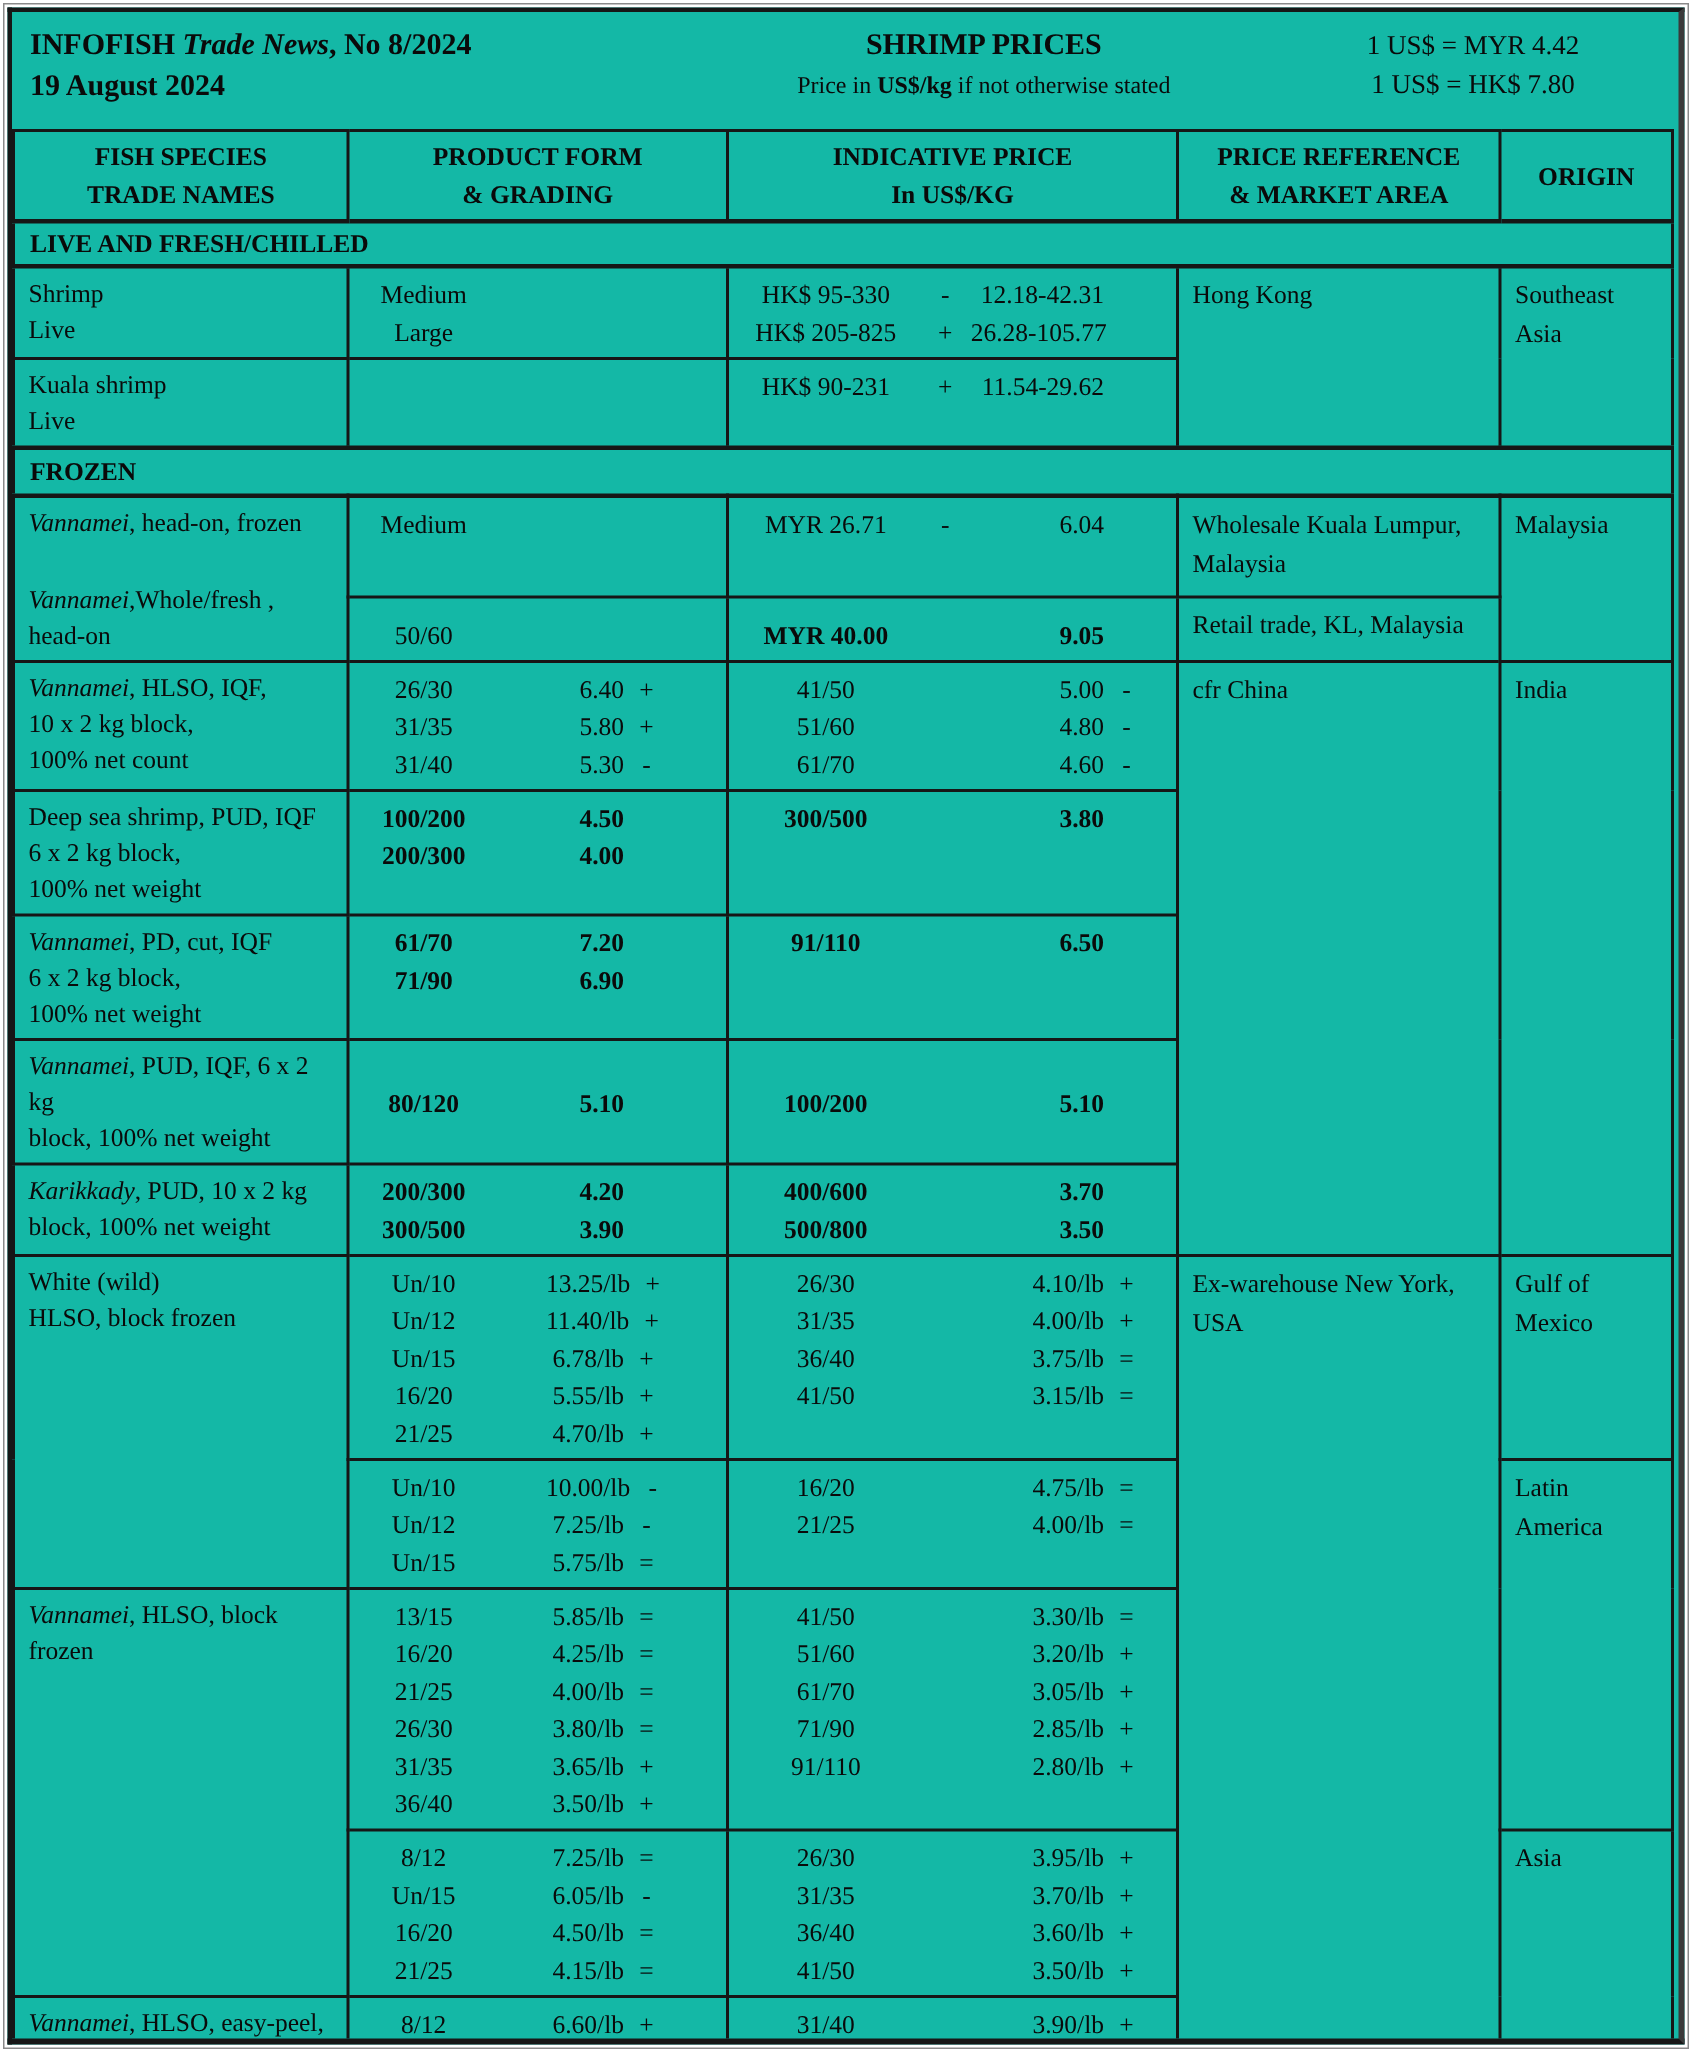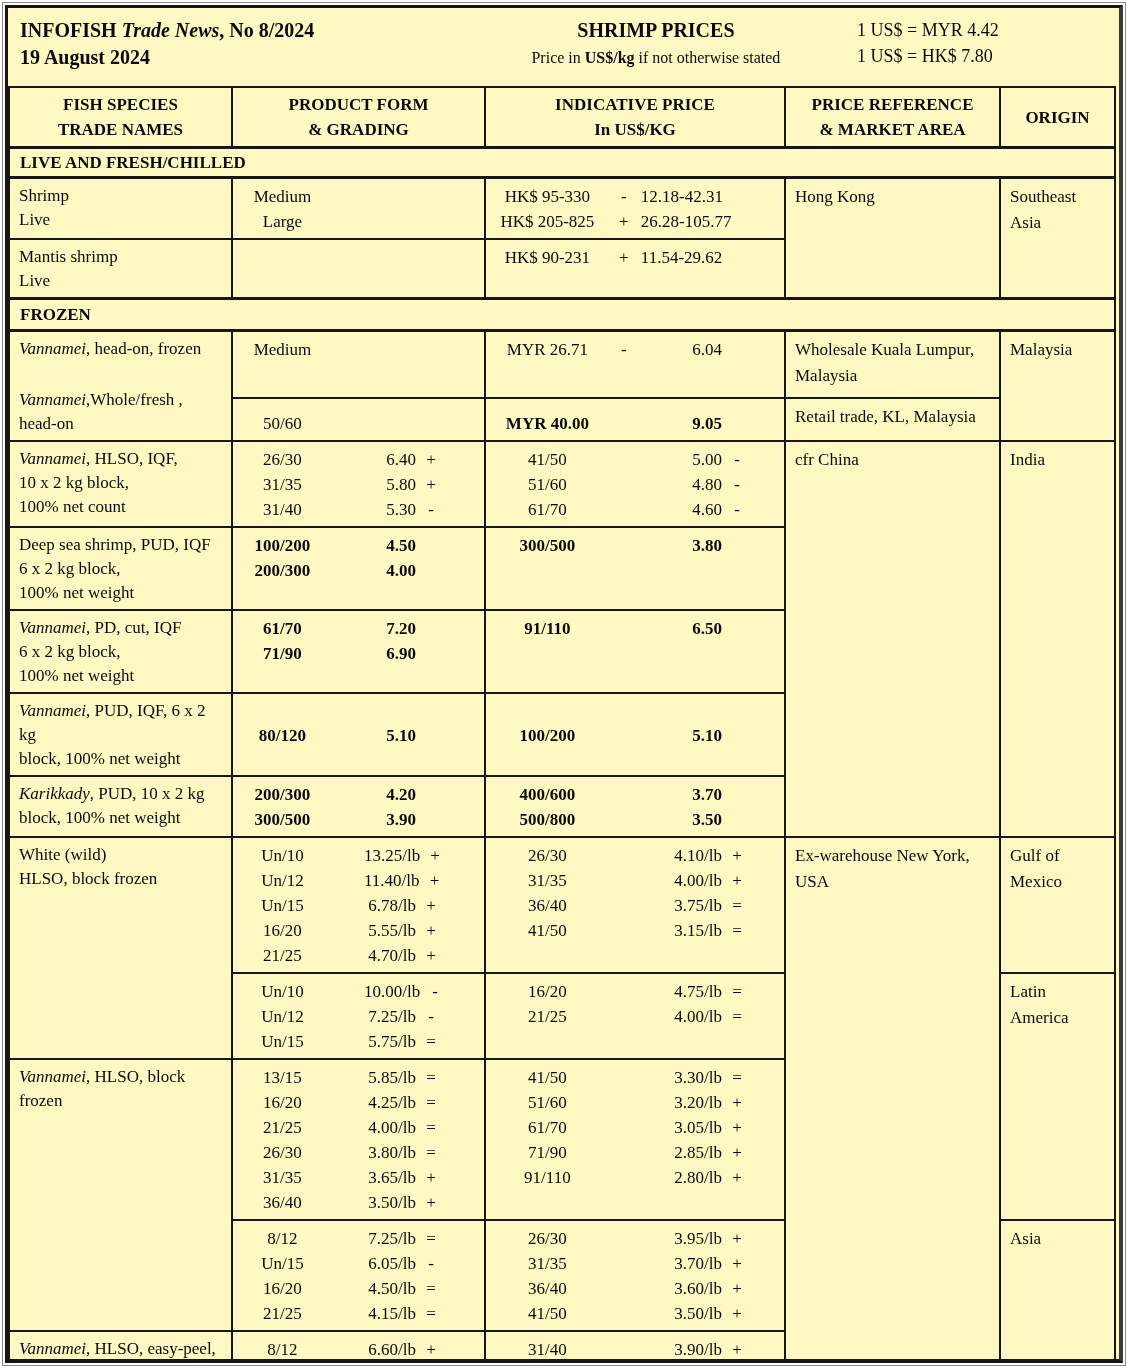--- a/index.html
+++ b/index.html
@@ -1,24 +1,24 @@
 <!DOCTYPE html>
 <html><head>
 <meta charset="utf-8">
 <style>
   html,body{margin:0;padding:0;background:#fff;}
   body{width:1128px;height:1368px;font-family:"Liberation Serif","DejaVu Serif",serif;color:#0a0a0a;-webkit-font-smoothing:antialiased;}
   .page{box-sizing:border-box;margin:2px;width:1124px;height:1364px;border:1px solid #8a8a8a;padding:2px;background:#fff;}
-  .inner{box-sizing:border-box;width:100%;height:100%;border:3px solid #161616;border-right:4px solid #3a3a3a;border-bottom:4px solid #161616;overflow:hidden;background:#fef9c3;}
+  .inner{box-sizing:border-box;width:100%;height:100%;border:3px solid #161616;border-right:4px solid #3a3a3a;border-bottom:4px solid #161616;overflow:hidden;background:#14b8a6;}
 
   
   .masthead{box-sizing:border-box;display:flex;height:78px;padding:9px 12px 0 12px;}
   .mast-left{flex:0 0 40%;}
   .mast-center{flex:1;text-align:center;}
-  .mast-right{flex:0 0 23%;text-align:left;}
+  .mast-right{flex:0 0 23%;text-align:center;}
   .mast-line{font-size:20px;line-height:27px;}
   .b{font-weight:bold;}
   .bi{font-weight:bold;font-style:italic;}
   .subtitle{font-size:16px;line-height:27px;}
   .rate{font-size:18px;line-height:26px;}
 
   
   table.price-table{border-collapse:collapse;table-layout:fixed;width:1106px;margin:0;}
   .price-table th,.price-table td{border:2px solid #161616;padding:4px 8px;vertical-align:top;font-size:17px;overflow:hidden;}
   .price-table thead th{font-weight:bold;text-align:center;vertical-align:middle;line-height:25px;border-bottom:3px solid #161616;padding:4px 6px;}
@@ -26,21 +26,21 @@
   th.th-origin{text-align:left;vertical-align:top;padding-top:12px;padding-left:10px;}
 
   tr.section-row td{font-weight:bold;font-size:17px;padding:2px 10px;border-top:3px solid #161616;border-bottom:3px solid #161616;vertical-align:middle;}
 
   td.species-cell{padding:5px 6px 4px 9px;}
   .sline{line-height:24px;}
   .sline em{font-style:italic;}
   .sline.gap{margin-top:27px;}
 
   td.form-cell{padding:5px 38px 4px 2px;}
-  td.price-cell{padding:5px 32px 4px 2px;}
+  td.price-cell{padding:5px 18px 4px 2px;}
   td.vbottom{vertical-align:bottom;}
   td.vmiddle{vertical-align:middle;}
   .pline{display:flex;line-height:25px;align-items:baseline;}
   .lg{flex:0 0 45%;text-align:center;white-space:nowrap;}
   .lm{flex:0 0 34px;text-align:center;}
   .lp{flex:1;text-align:right;white-space:nowrap;}
   .le{flex:0 0 30px;text-align:center;}
   .bold{font-weight:bold;}
 
   td.reference-cell,td.origin-cell{padding:5px 4px 4px 9px;}
@@ -138,21 +138,21 @@
             <td class="reference-cell" rowspan="2">
               <div class="rline">Hong Kong</div>
             </td>
             <td class="origin-cell" rowspan="2">
               <div class="rline">Southeast</div>
               <div class="rline">Asia</div>
             </td>
           </tr>
           <tr style="height: 48px;">
             <td class="species-cell">
-              <div class="sline"><span>Mantis shrimp</span></div>
+              <div class="sline"><span>Kuala shrimp</span></div>
               <div class="sline"><span>Live</span></div>
             </td>
             <td class="form-cell"></td>
             <td class="price-cell">
               <div class="pline">
                 <span class="lg">HK$ 90-231</span>
                 <span class="lm">+</span>
                 <span class="lp">11.54-29.62</span>
                 <span class="le"></span>
               </div>

